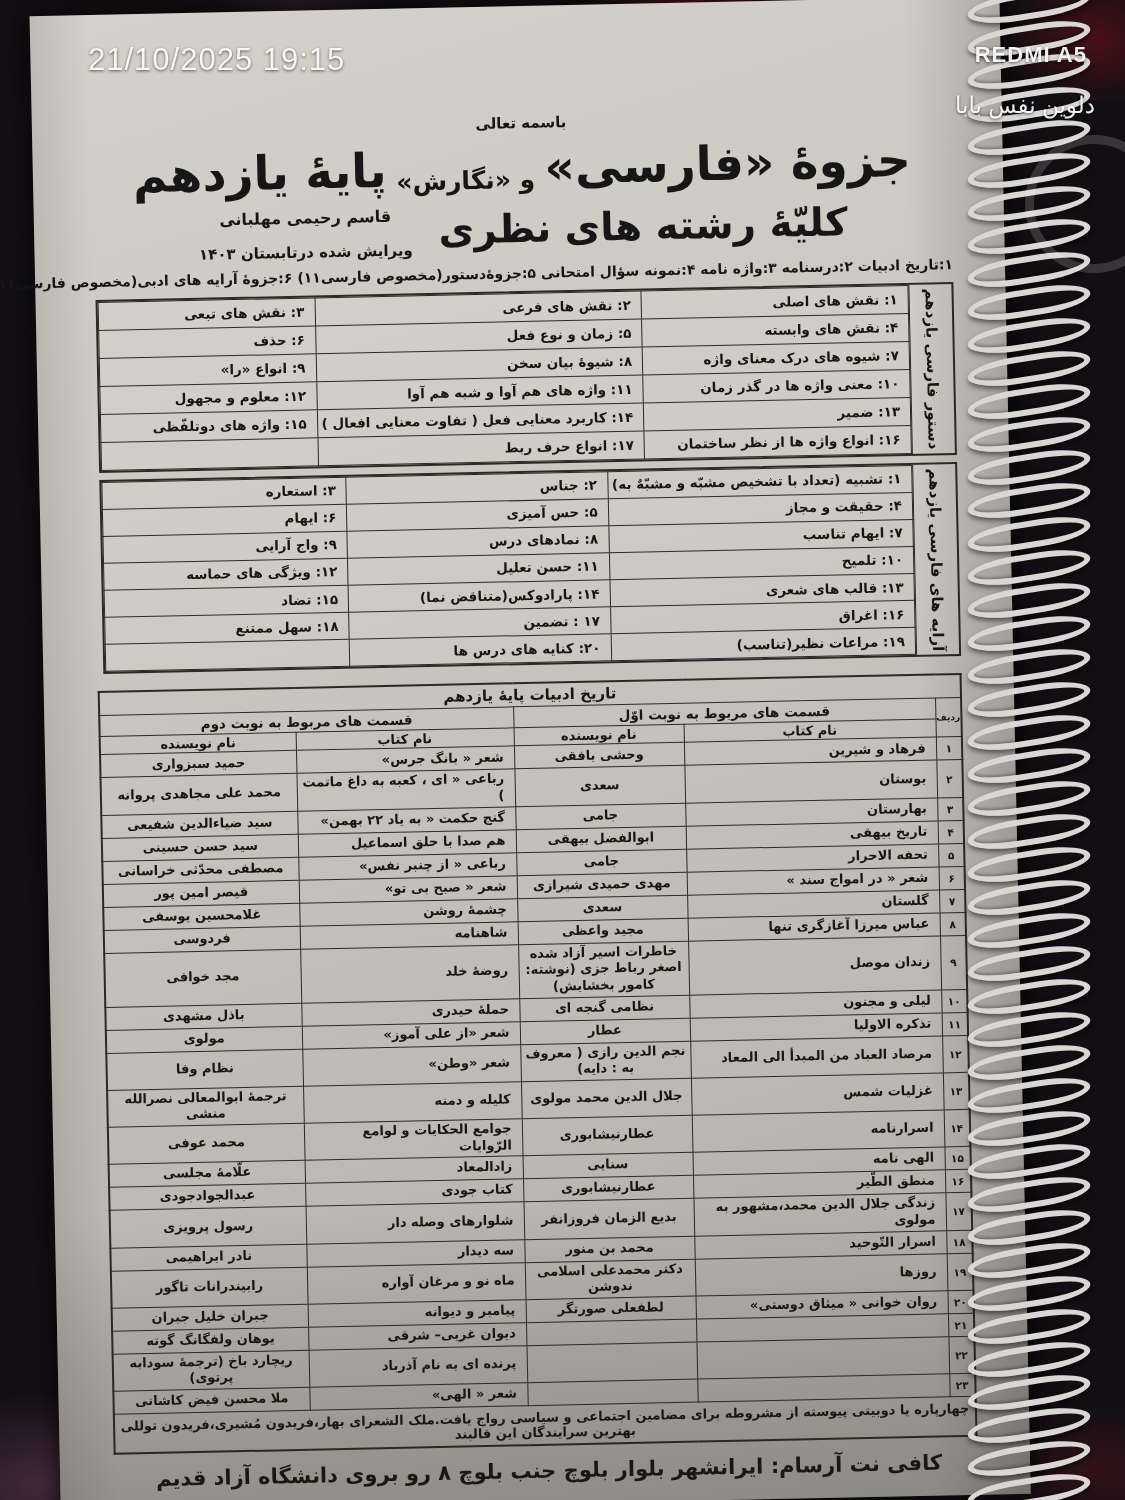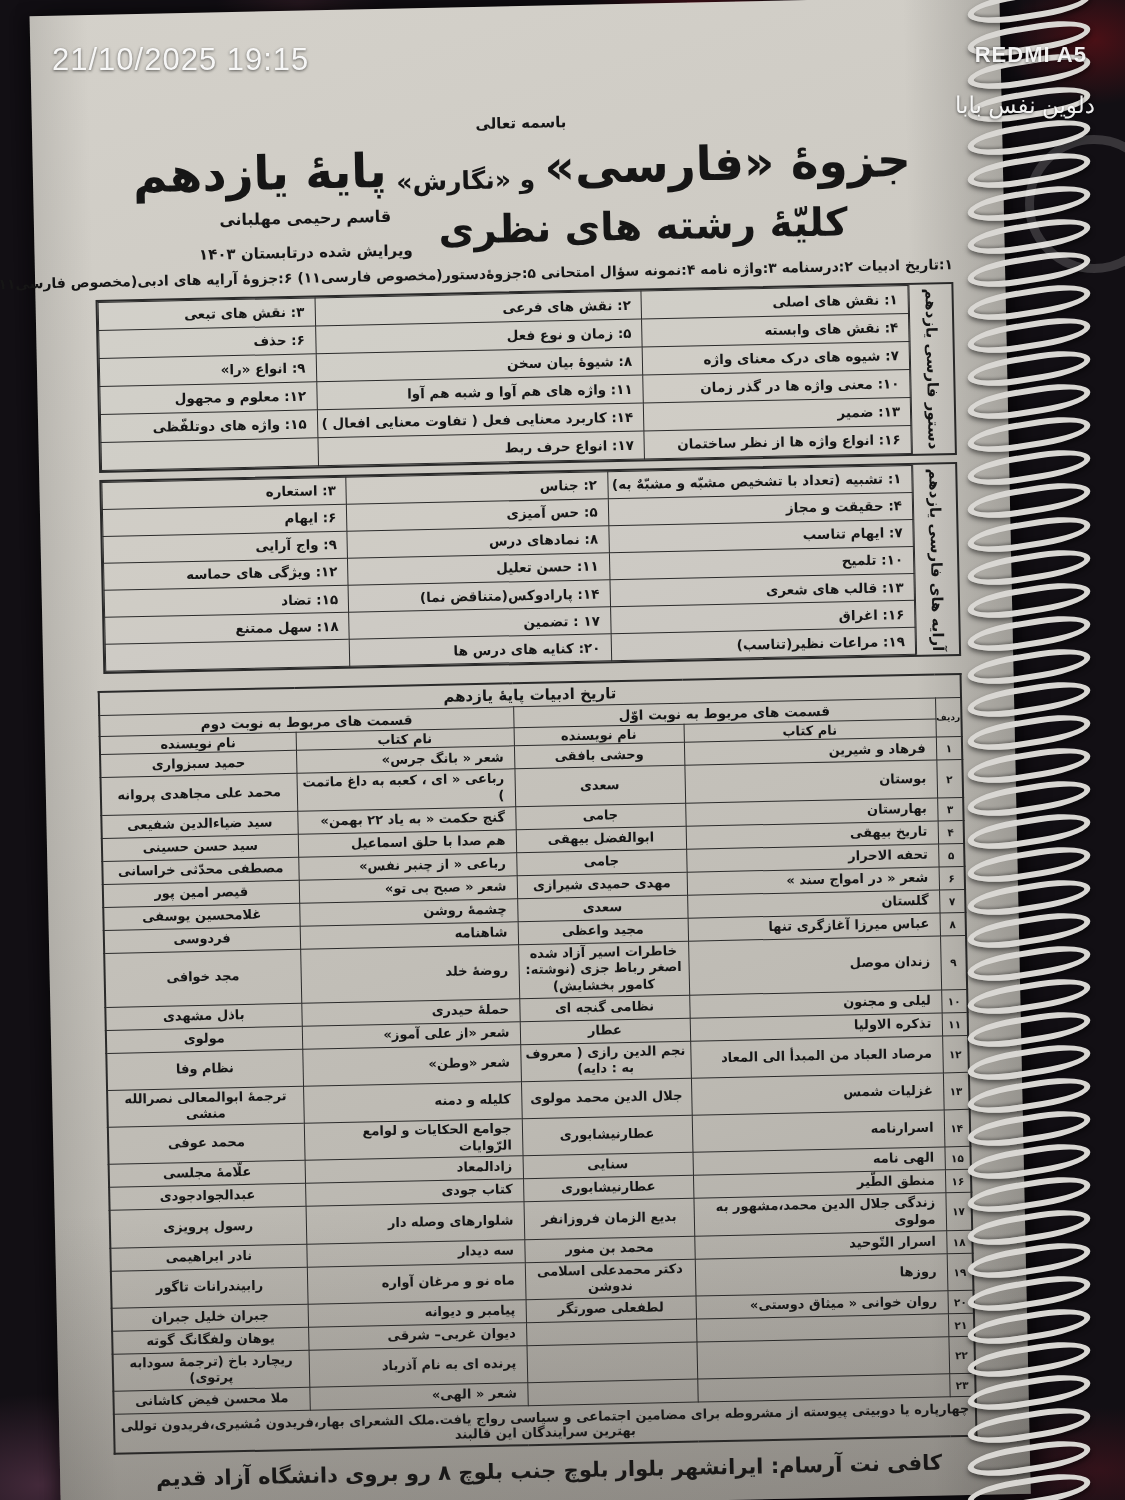--- a/index.html
+++ b/index.html
@@ -62,21 +62,21 @@
   
   .address{font-size:21px;font-weight:bold;text-align:center;margin-top:13px;letter-spacing:-0.5px;}
   
   .binding{position:absolute;right:6px;top:-8px;width:152px;height:1514px;
     display:flex;flex-direction:column;justify-content:space-between;pointer-events:none;}
   .coil{width:112px;height:15px;border:6px solid #d9d7d3;border-radius:50% / 62%;
     transform:rotate(-9deg);margin-right:8px;
     box-shadow:0 3px 5px rgba(0,0,0,0.5), inset 0 -2px 3px rgba(0,0,0,0.3);}
   
   .cam{position:absolute;color:rgba(255,255,255,0.93);font-family:"Liberation Sans",sans-serif;z-index:30;
-    text-shadow:0 1px 3px rgba(0,0,0,0.6);}
+    text-shadow:0 1px 3px rgba(0,0,0,0.6);margin-left:36px;}
   .cam-time{left:52px;top:42px;font-size:31px;letter-spacing:1px;}
   .cam-device{right:38px;top:42px;font-size:22px;font-weight:bold;letter-spacing:1px;}
   .cam-mark{right:30px;top:92px;font-size:23px;direction:rtl;}
   .cam-logo{position:absolute;right:-38px;top:135px;width:120px;height:120px;border-radius:50%;
     border:9px solid rgba(255,255,255,0.16);z-index:29;}
 </style>
 </head>
 <body>
 
 <div class="cam cam-time">21/10/2025 19:15</div>

